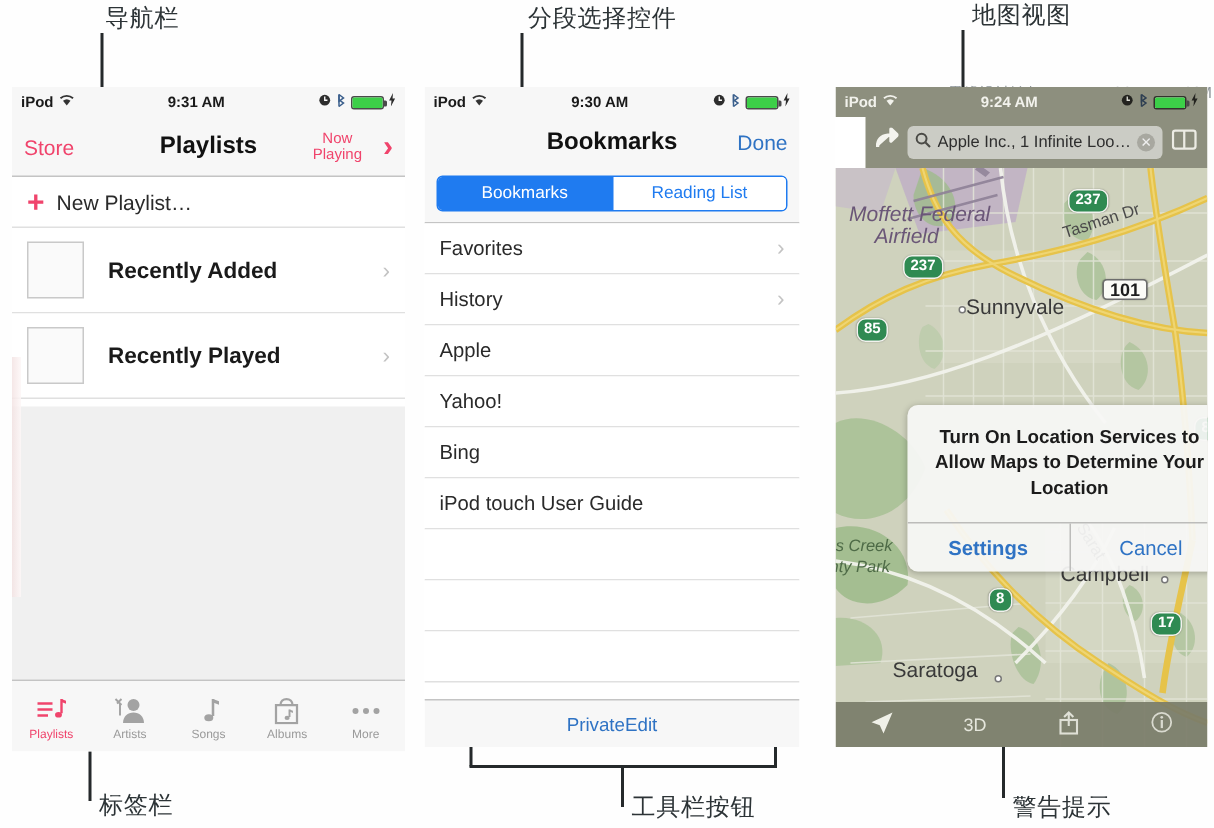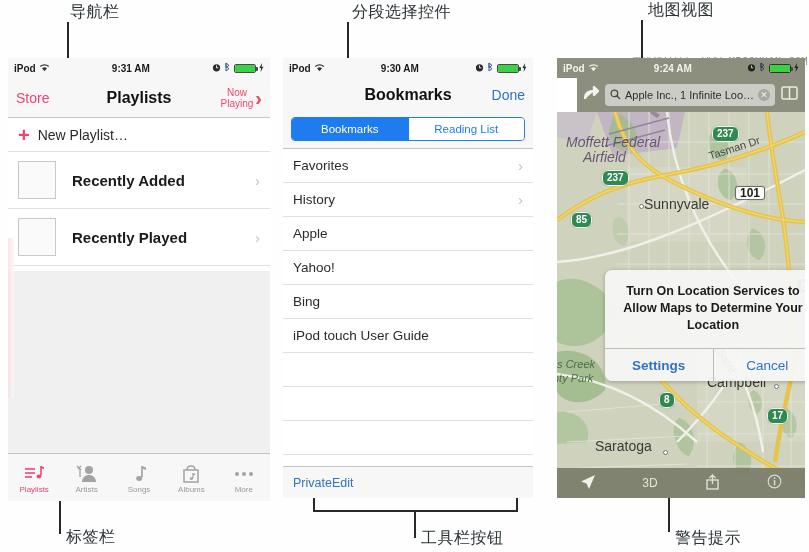--- a/index.html
+++ b/index.html
@@ -80,21 +80,21 @@
     position: relative;
   }
   .nav-left  { font-size: 14px; color: #f0446c; flex: 0 0 auto; }
   .nav-title {
     position: absolute; left: 0; right: 0; text-align: center;
     font-size: 16px; font-weight: bold; color: #111;
     pointer-events: none;
   }
   .nav-right {
     margin-left: auto; display: flex; align-items: center;
-    gap: 2px; z-index: 2; justify-content: space-between;
+    gap: 14px; z-index: 2; justify-content: space-between;
   }
   .nav-right-2line {
     font-size: 10px; color: #f0446c; line-height: 11px;
     text-align: center;
   }
   .chev-pink { color: #f0446c; font-size: 20px; font-weight: bold; line-height: 1; }
 
   
   .list { background: #fff; }
   .row {
@@ -147,21 +147,21 @@
     flex: 1; display: flex; align-items: center; justify-content: center;
     font-size: 11.5px; color: #1f7bf0; background: #fff;
   }
   .seg > div.sel { background: #1f7bf0; color: #fff; }
   .seg > div + div { border-left: 1px solid #1f7bf0; }
 
   
   .toolbar {
     height: 32px; background: #f7f7f7;
     border-top: 1px solid #c4c4c4;
-    display: flex; align-items: center; justify-content: flex-start;
+    display: flex; align-items: center; justify-content: center;
     padding: 0 10px;
     font-size: 12.5px; color: #2f73c4;
   }
 
   
   .map-nav {
     height: 34px;
     background: #8d8f7e;
     display: flex; align-items: center; gap: 6px;
     padding: 0 7px;

